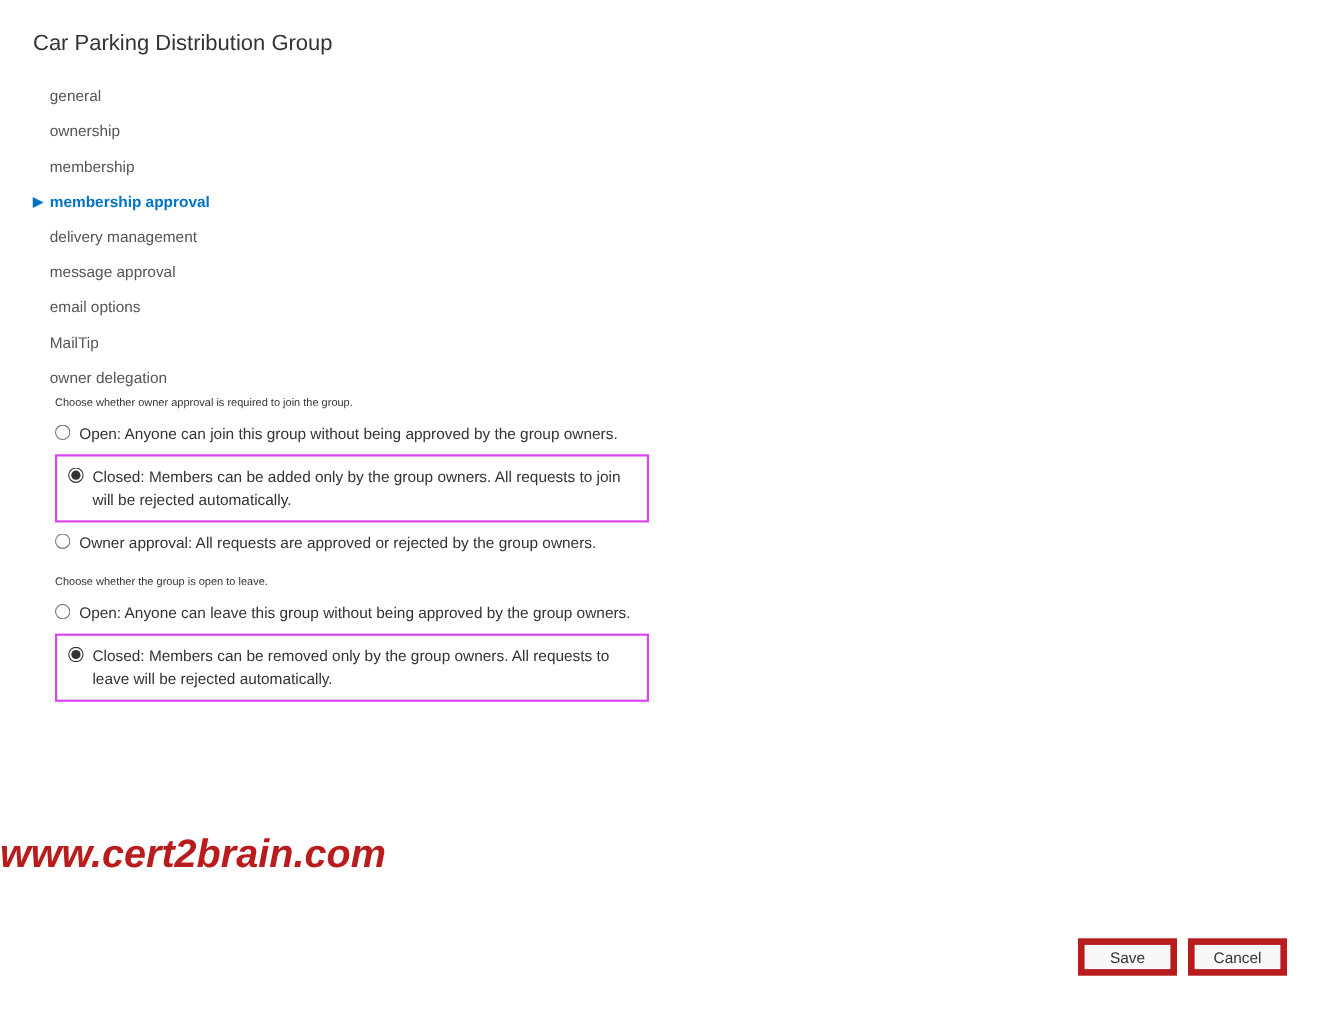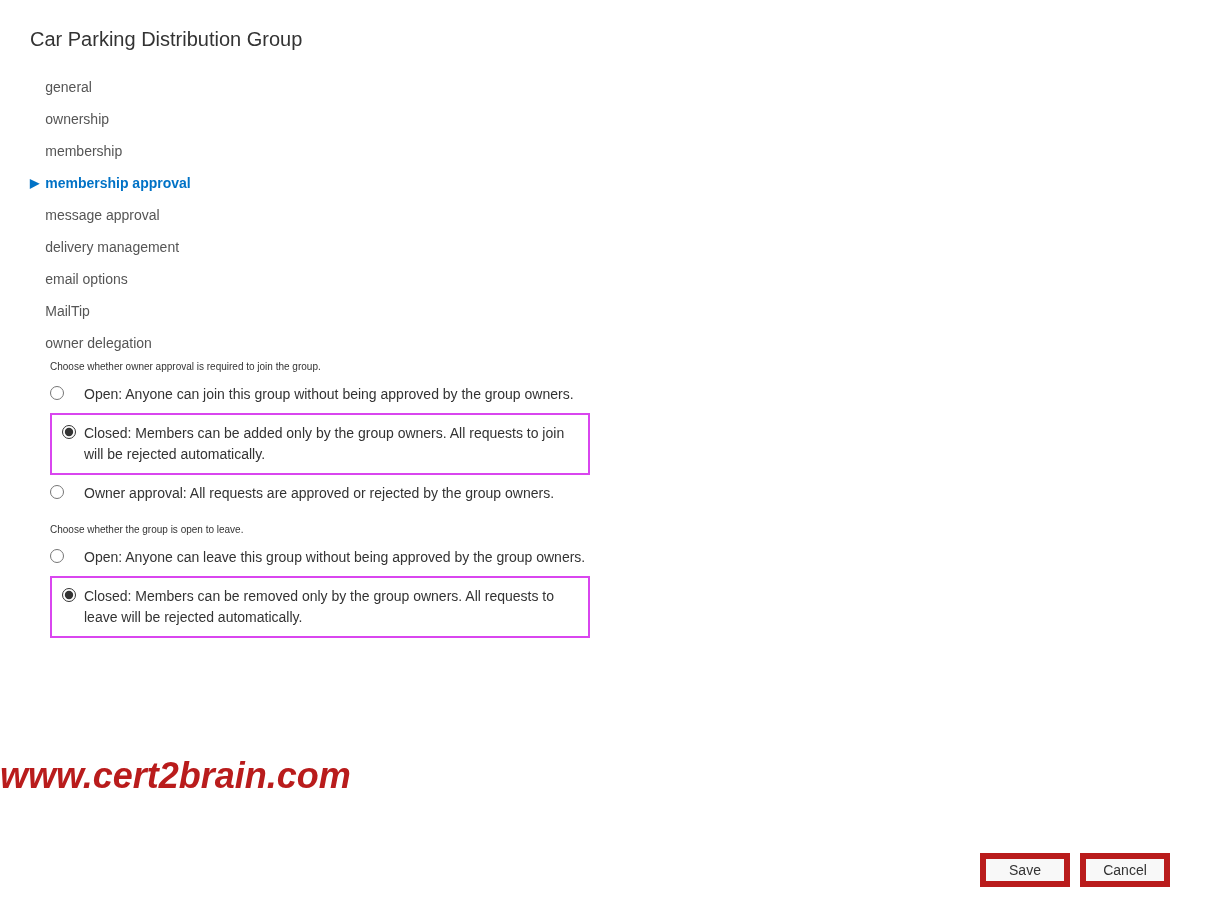--- a/index.html
+++ b/index.html
@@ -67,21 +67,20 @@
       margin-bottom: 10px;
       line-height: 1.5;
       font-size: 10px;
     }
 
     .radio-option {
       display: flex;
       align-items: flex-start;
       margin-bottom: 8px;
       cursor: pointer;
-      gap: 12px;
     }
 
     .radio-option input[type="radio"] {
       margin-right: 8px;
       margin-top: 2px;
       flex-shrink: 0;
       cursor: pointer;
       accent-color: #333;
       width: 14px;
       height: 14px;
@@ -174,25 +173,25 @@
       <div class="sidebar-item">
         <span class="arrow">▶</span>
         <span>membership</span>
       </div>
       <div class="sidebar-item active">
         <span class="arrow">▶</span>
         <span>membership approval</span>
       </div>
       <div class="sidebar-item">
         <span class="arrow">▶</span>
+        <span>delivery management</span>
+      </div>
+      <div class="sidebar-item">
+        <span class="arrow">▶</span>
         <span>message approval</span>
-      </div>
-      <div class="sidebar-item">
-        <span class="arrow">▶</span>
-        <span>delivery management</span>
       </div>
       <div class="sidebar-item">
         <span class="arrow">▶</span>
         <span>email options</span>
       </div>
       <div class="sidebar-item">
         <span class="arrow">▶</span>
         <span>MailTip</span>
       </div>
       <div class="sidebar-item">

